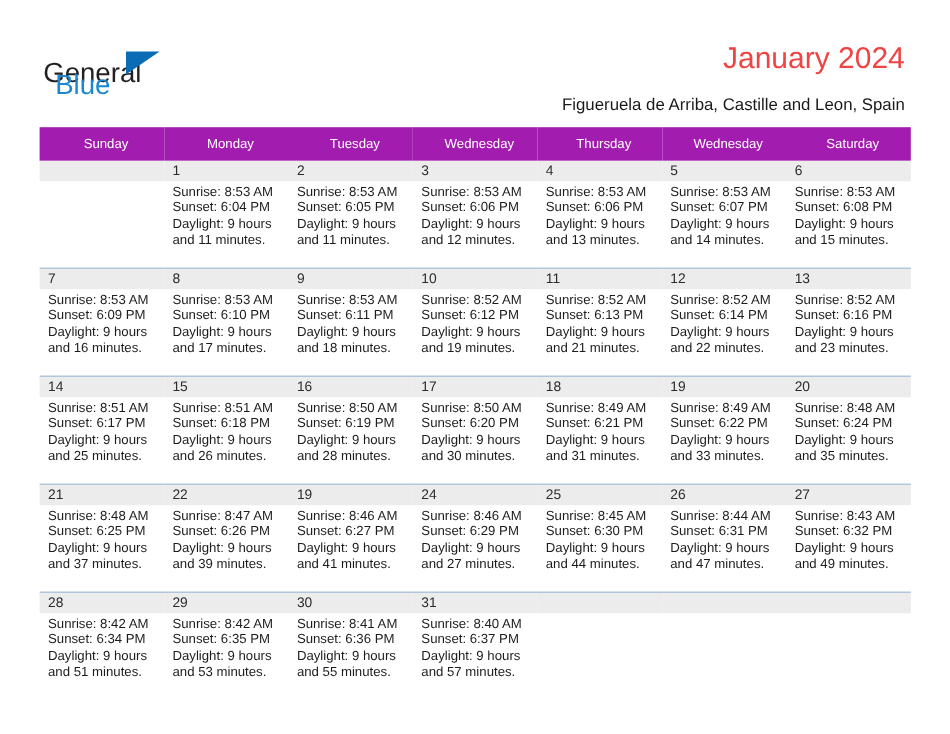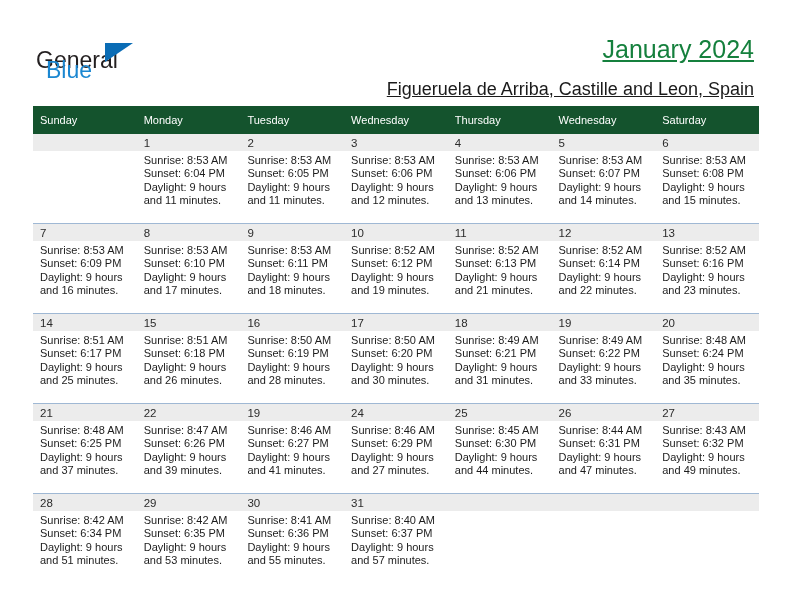--- a/index.html
+++ b/index.html
@@ -60,51 +60,49 @@
     top: 22px;
     font-size: 23px;
     color: #1b87d1;
     line-height: 24px;
   }
   .title {
     position: absolute;
     right: 38px;
     top: 35px;
     font-size: 25px;
-    color: #15803d;
+    color: #ef4444;
     text-align: left;
     white-space: nowrap;
-    text-decoration: underline;
   }
   .subtitle {
     position: absolute;
     right: 38px;
     top: 79px;
-    font-size: 18px;
+    font-size: 14px;
     color: #1a1a1a;
     text-align: left;
     white-space: nowrap;
-    text-decoration: underline;
   }
 
   
   .calendar {
     position: absolute;
     left: 33px;
     top: 106px;
     width: 726px;
     border-collapse: collapse;
     table-layout: fixed;
   }
   .calendar th {
-    background: #14532d;
+    background: #a21caf;
     color: #ffffff;
     font-size: 11px;
     font-weight: normal;
-    text-align: left;
+    text-align: center;
     padding: 5px 0 5px 7px;
     height: 18px;
     border: none;
   }
   .calendar td {
     vertical-align: top;
     padding: 0;
     border: none;
     border-top: 1px solid #9fb8d4;
     height: 89px;

